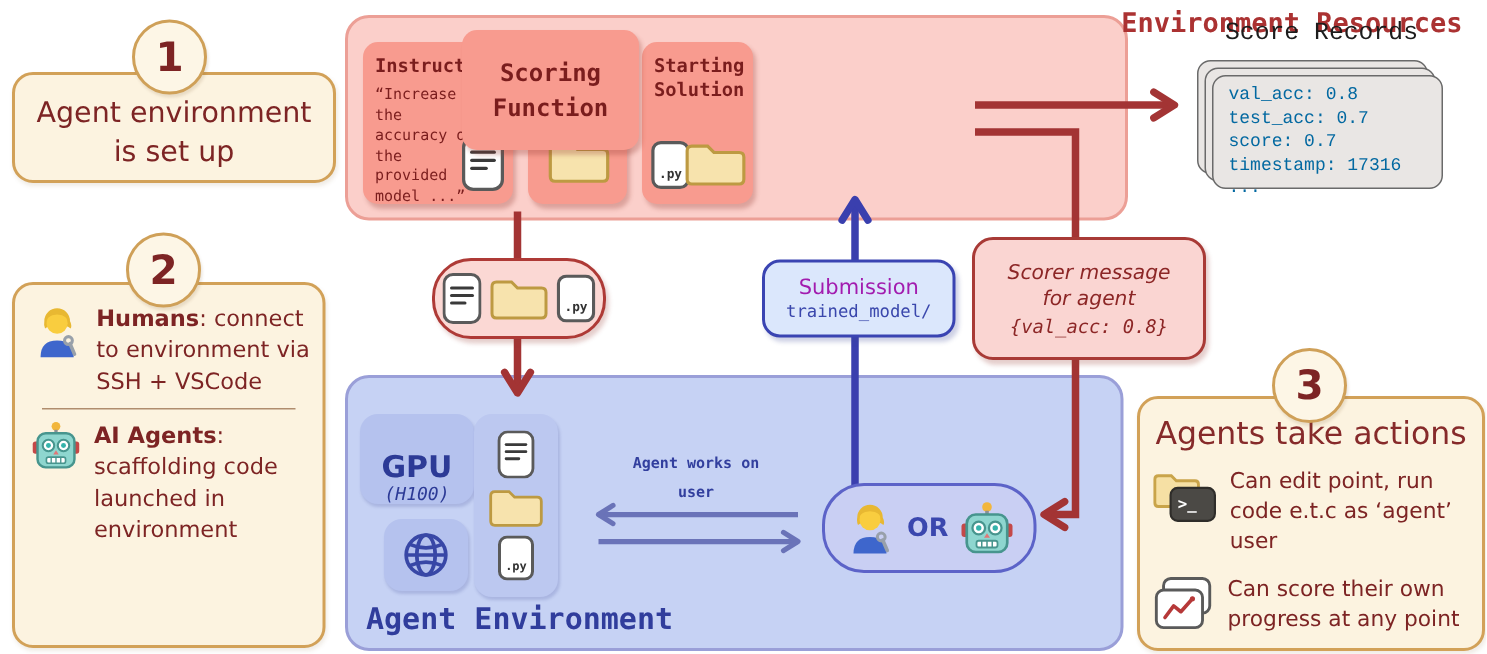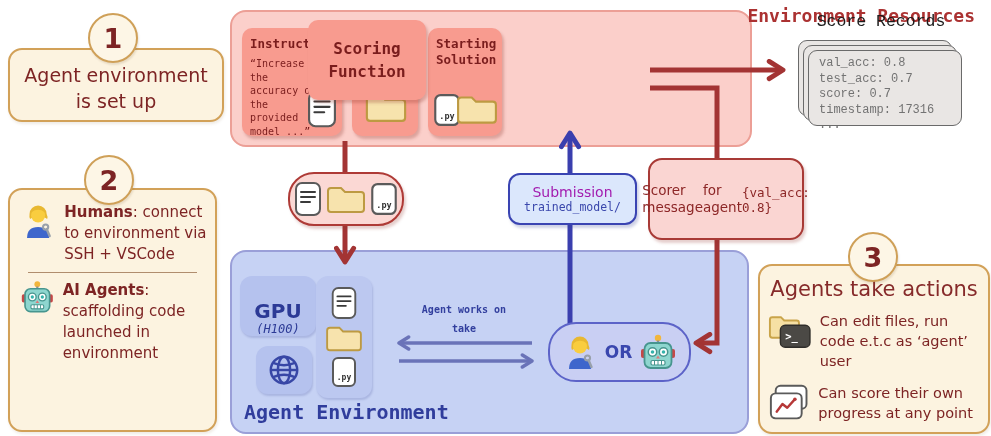--- a/index.html
+++ b/index.html
@@ -26,34 +26,34 @@
          box-shadow:2px 3px 3px rgba(150,60,50,.3);}
   .rcard-title{font-family:"DejaVu Sans Mono",monospace;font-weight:bold;font-size:12.5px;padding:8px 8px 0 8px;}
   .rquote{font-family:"DejaVu Sans Mono",monospace;font-size:10px;line-height:13.5px;padding:6px 8px 0 8px;}
   .score-fn{left:308px;top:20px;width:118px;height:80px;display:flex;align-items:center;justify-content:center;
             text-align:center;font-family:"DejaVu Sans Mono",monospace;font-weight:bold;font-size:16px;line-height:23px;}
 
   
   .sr-title{left:800px;top:12px;width:162px;text-align:center;font-family:"Liberation Mono",monospace;
             font-size:16.5px;color:#1c1c1c;z-index:10;}
   .sr-card{position:absolute;width:152px;height:74px;background:#e9e6e4;border:1.5px solid #6a6a6a;border-radius:9px;}
-  .sr-text{padding:5px 10px;font-family:"Liberation Mono",monospace;font-size:12px;line-height:15.5px;color:#737373;}
+  .sr-text{padding:5px 10px;font-family:"Liberation Mono",monospace;font-size:12px;line-height:15.5px;color:#0369a1;}
 
   
   .files-pill{left:288px;top:172px;width:112px;height:50px;background:#fbd8d4;border:2.5px solid #ae3a36;
               border-radius:26px;display:flex;align-items:center;justify-content:center;gap:5px;z-index:10;
               box-shadow:2px 3px 3px rgba(150,60,50,.25);}
   .submission{left:508px;top:173px;width:125px;height:48px;background:#dbe7fc;border:2.5px solid #3a44b2;
               border-radius:12px;display:flex;flex-direction:column;align-items:center;justify-content:center;z-index:10;
               box-shadow:2px 3px 3px rgba(60,70,150,.25);}
   .submission .lbl{font-size:14px;color:#a21caf;}
   .submission .pth{font-family:"DejaVu Sans Mono",monospace;font-size:11.5px;color:#3a47ac;}
   .scorer-msg{left:648px;top:158px;width:152px;height:78px;background:#fad5d2;border:2.5px solid #a83a36;
-              border-radius:14px;display:flex;align-items:center;justify-content:center;z-index:10;
-              color:#8c2626;box-shadow:2px 3px 3px rgba(150,60,50,.25);}
+              border-radius:14px;display:flex;flex-direction:column;align-items:center;justify-content:center;z-index:10;
+              color:#8c2626;box-shadow:2px 3px 3px rgba(150,60,50,.25);font-style:italic;}
   .scorer-msg .t{font-size:13.5px;line-height:17px;}
   .scorer-msg .c{font-family:"DejaVu Sans Mono",monospace;font-size:12.5px;margin-top:2px;}
 
   
   .agent-env{left:230px;top:250px;width:515px;height:180px;background:#c6d2f4;border:2px solid #9a9fd8;
              border-radius:16px;z-index:1;}
   .ae-label{position:absolute;left:244px;top:400px;font-family:"DejaVu Sans Mono",monospace;font-weight:bold;
             font-size:20px;color:#303d9c;z-index:10;}
   .bcard{position:absolute;background:#b5c2ee;border-radius:12px;z-index:10;box-shadow:1px 2px 2px rgba(60,70,150,.2);}
   .gpu{left:240px;top:276px;width:76px;height:60px;display:flex;flex-direction:column;align-items:center;justify-content:flex-end;color:#2c3a96;}
@@ -151,21 +151,21 @@
     <span>3</span>
   </div>
   <div class="abs callout" style="left:758px;top:264px;width:228px;height:166px;">
     <div class="callout-title" style="margin-top:11px;">Agents take actions</div>
     <div class="c-item" style="margin:10px 8px 0 8px;">
       <svg class="icon" width="46" height="40" viewBox="0 0 46 40">
         <path d="M2 8 q0-2.5 2.5-2.5 h9 l3.5 3.5 h13 q2.5 0 2.5 2.5 v13 q0 2.5 -2.5 2.5 h-25.5 q-2.5 0 -2.5 -2.5 z" fill="#f6e0a4" stroke="#c9a44a" stroke-width="2"></path>
         <rect x="13" y="14" width="31" height="23" rx="5" fill="#4b4945" stroke="#2f2d2a" stroke-width="1.5"></rect>
         <text x="18" y="29" font-size="11" fill="#fff" font-family="DejaVu Sans Mono, monospace" font-weight="bold">&gt;_</text>
       </svg>
-      <div style="width:168px;font-size:14.5px;line-height:20px;">Can edit files, run code e.t.c as ‘agent’ user</div>
+      <div style="width:168px;font-size:14.5px;line-height:20px;">Can edit point, run code e.t.c as ‘agent’ user</div>
     </div>
     <div class="c-item" style="margin:12px 8px 0 8px;">
       <svg class="icon" width="44" height="40" viewBox="0 0 44 40">
         <rect x="8" y="2" width="32" height="24" rx="5" fill="#fff" stroke="#5a5a5a" stroke-width="2"></rect>
         <rect x="3" y="10" width="32" height="26" rx="5" fill="#fff" stroke="#5a5a5a" stroke-width="2"></rect>
         <polyline points="9,29 15,21 20,25 28,16" fill="none" stroke="#b63838" stroke-width="2.5" stroke-linecap="round" stroke-linejoin="round"></polyline>
         <circle cx="28" cy="16" r="1.8" fill="#b63838"></circle>
       </svg>
       <div style="width:168px;font-size:14.5px;line-height:20px;">Can score their own progress at any point</div>
     </div>
@@ -281,21 +281,21 @@
       <path d="M2 8 q0-3 3-3 h10 l4 4 h16 q3 0 3 3 v14 q0 3 -3 3 H5 q-3 0 -3 -3 z" fill="#f7e3ad" stroke="#bd9a42" stroke-width="2"></path>
     </svg>
     <svg class="icon" width="24" height="30" viewBox="0 0 24 30">
       <rect x="1" y="1" width="22" height="28" rx="5" fill="#fff" stroke="#5a5a5a" stroke-width="2"></rect>
       <text x="12" y="23" font-size="8" text-anchor="middle" fill="#333" font-family="DejaVu Sans Mono, monospace" font-weight="bold">.py</text>
     </svg>
   </div>
 
   <div class="abs works">
     <div>Agent works on</div>
-    <div>take</div>
+    <div>user</div>
   </div>
 
   <div class="abs agent-pill">
     <svg class="icon" width="36" height="36" viewBox="0 0 36 36">
       <path d="M9.5 11 a8.5 8.5 0 0 1 17 0 q1.5 3 .5 5 l-1.5 -1 q-7 -4 -14 0 l-1.5 1 q-1 -2 -.5 -5" fill="#e8b832"></path>
       <circle cx="18" cy="12.5" r="7" fill="#f9cd3f"></circle>
       <path d="M11.5 9 q6.5 -4.5 13 0 q-1 -4.5 -6.5 -4.5 q-5.5 0 -6.5 4.5" fill="#e8b832"></path>
       <path d="M7 35 q0 -11 11 -11 q11 0 11 11 z" fill="#3e66cc"></path>
       <circle cx="25.5" cy="24" r="2.6" fill="none" stroke="#98a0aa" stroke-width="2"></circle>
       <line x1="26.5" y1="26" x2="29.5" y2="33" stroke="#98a0aa" stroke-width="2.4" stroke-linecap="round"></line>

